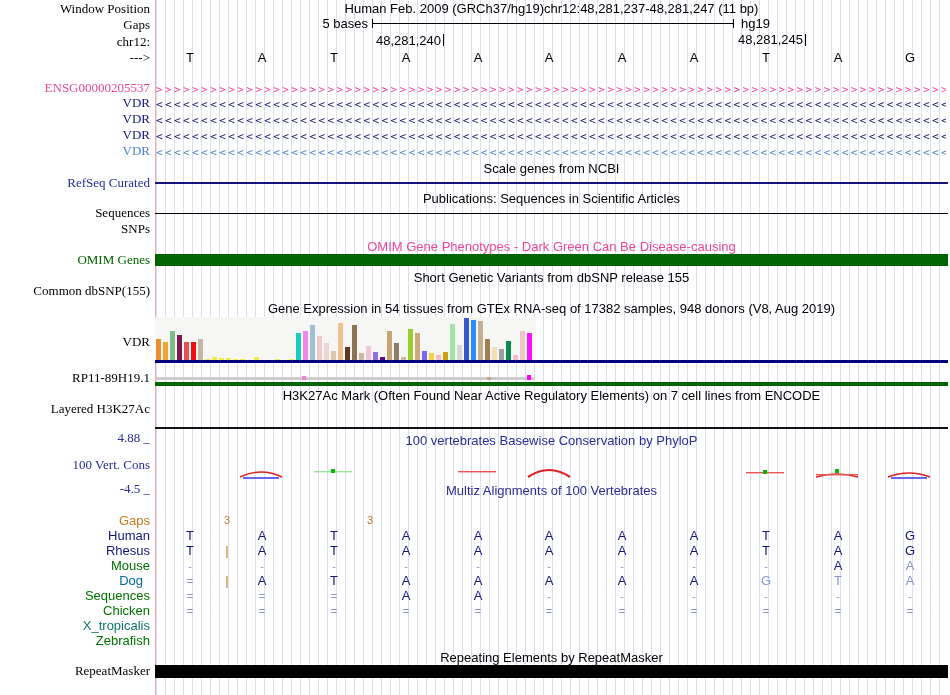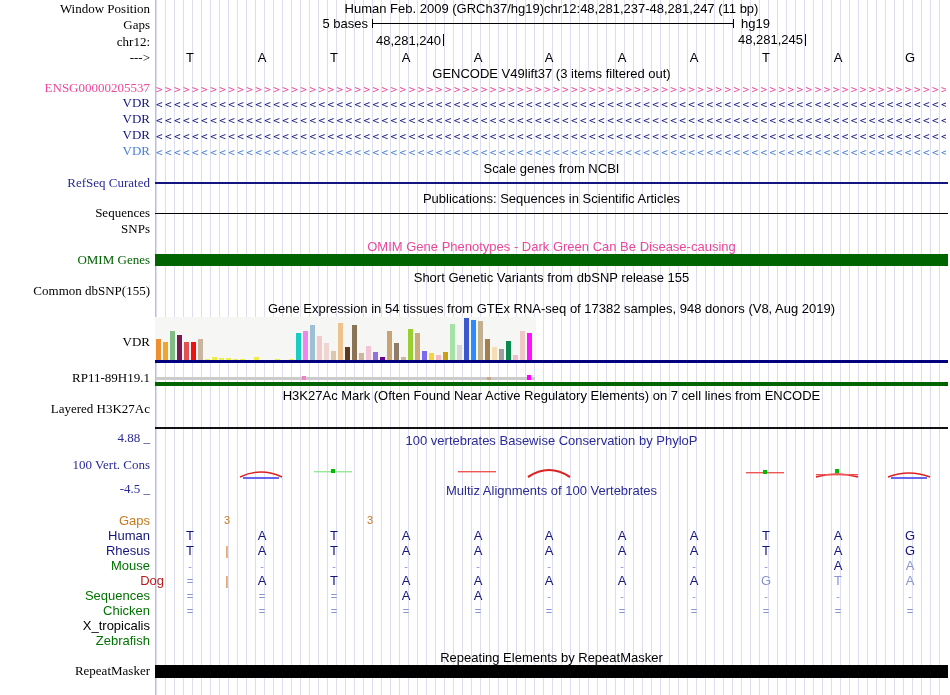--- a/index.html
+++ b/index.html
@@ -44,21 +44,20 @@
   <div class="abs" style="left:741px;top:17px">hg19</div>
 
   <div class="lbl" style="top:35px">chr12:</div>
   <div class="abs rt" style="left:311px;top:34px;width:130px">48,281,240</div>
   <div class="tick" style="left:443px;top:34px"></div>
   <div class="abs rt" style="left:673px;top:33px;width:130px">48,281,245</div>
   <div class="tick" style="left:805px;top:34px"></div>
 
   <div class="lbl" style="top:51px">---&gt;</div>
 
-  <div class="title" style="top:67px">GENCODE V49lift37 (3 items filtered out)</div>
   <div class="lbl green" style="top:81px">ENSG00000205537</div>
   <div class="arrows green" style="top:84px">&gt;&gt;&gt;&gt;&gt;&gt;&gt;&gt;&gt;&gt;&gt;&gt;&gt;&gt;&gt;&gt;&gt;&gt;&gt;&gt;&gt;&gt;&gt;&gt;&gt;&gt;&gt;&gt;&gt;&gt;&gt;&gt;&gt;&gt;&gt;&gt;&gt;&gt;&gt;&gt;&gt;&gt;&gt;&gt;&gt;&gt;&gt;&gt;&gt;&gt;&gt;&gt;&gt;&gt;&gt;&gt;&gt;&gt;&gt;&gt;&gt;&gt;&gt;&gt;&gt;&gt;&gt;&gt;&gt;&gt;&gt;&gt;&gt;&gt;&gt;&gt;&gt;&gt;&gt;&gt;&gt;&gt;&gt;&gt;&gt;&gt;&gt;&gt;&gt;&gt;&gt;&gt;&gt;&gt;&gt;&gt;&gt;&gt;&gt;&gt;</div>
 
   <div class="lbl navy" style="top:96px">VDR</div>
   <div class="arrows navy" style="top:99px">&lt;&lt;&lt;&lt;&lt;&lt;&lt;&lt;&lt;&lt;&lt;&lt;&lt;&lt;&lt;&lt;&lt;&lt;&lt;&lt;&lt;&lt;&lt;&lt;&lt;&lt;&lt;&lt;&lt;&lt;&lt;&lt;&lt;&lt;&lt;&lt;&lt;&lt;&lt;&lt;&lt;&lt;&lt;&lt;&lt;&lt;&lt;&lt;&lt;&lt;&lt;&lt;&lt;&lt;&lt;&lt;&lt;&lt;&lt;&lt;&lt;&lt;&lt;&lt;&lt;&lt;&lt;&lt;&lt;&lt;&lt;&lt;&lt;&lt;&lt;&lt;&lt;&lt;&lt;&lt;&lt;&lt;&lt;&lt;&lt;&lt;&lt;&lt;&lt;&lt;&lt;&lt;&lt;&lt;&lt;&lt;&lt;&lt;&lt;&lt;</div>
   <div class="lbl navy" style="top:112px">VDR</div>
   <div class="arrows navy" style="top:115px">&lt;&lt;&lt;&lt;&lt;&lt;&lt;&lt;&lt;&lt;&lt;&lt;&lt;&lt;&lt;&lt;&lt;&lt;&lt;&lt;&lt;&lt;&lt;&lt;&lt;&lt;&lt;&lt;&lt;&lt;&lt;&lt;&lt;&lt;&lt;&lt;&lt;&lt;&lt;&lt;&lt;&lt;&lt;&lt;&lt;&lt;&lt;&lt;&lt;&lt;&lt;&lt;&lt;&lt;&lt;&lt;&lt;&lt;&lt;&lt;&lt;&lt;&lt;&lt;&lt;&lt;&lt;&lt;&lt;&lt;&lt;&lt;&lt;&lt;&lt;&lt;&lt;&lt;&lt;&lt;&lt;&lt;&lt;&lt;&lt;&lt;&lt;&lt;&lt;&lt;&lt;&lt;&lt;&lt;&lt;&lt;&lt;&lt;&lt;&lt;</div>
   <div class="lbl navy" style="top:128px">VDR</div>
   <div class="arrows navy" style="top:131px">&lt;&lt;&lt;&lt;&lt;&lt;&lt;&lt;&lt;&lt;&lt;&lt;&lt;&lt;&lt;&lt;&lt;&lt;&lt;&lt;&lt;&lt;&lt;&lt;&lt;&lt;&lt;&lt;&lt;&lt;&lt;&lt;&lt;&lt;&lt;&lt;&lt;&lt;&lt;&lt;&lt;&lt;&lt;&lt;&lt;&lt;&lt;&lt;&lt;&lt;&lt;&lt;&lt;&lt;&lt;&lt;&lt;&lt;&lt;&lt;&lt;&lt;&lt;&lt;&lt;&lt;&lt;&lt;&lt;&lt;&lt;&lt;&lt;&lt;&lt;&lt;&lt;&lt;&lt;&lt;&lt;&lt;&lt;&lt;&lt;&lt;&lt;&lt;&lt;&lt;&lt;&lt;&lt;&lt;&lt;&lt;&lt;&lt;&lt;&lt;</div>
   <div class="lbl lblue" style="top:144px">VDR</div>
@@ -201,21 +200,21 @@
       <span class="cell" style="left: 262px; top: 560px; color: rgb(138, 148, 212); font-size: 11px;">-</span>
       <span class="cell" style="left: 334px; top: 560px; color: rgb(138, 148, 212); font-size: 11px;">-</span>
       <span class="cell" style="left: 406px; top: 560px; color: rgb(138, 148, 212); font-size: 11px;">-</span>
       <span class="cell" style="left: 478px; top: 560px; color: rgb(138, 148, 212); font-size: 11px;">-</span>
       <span class="cell" style="left: 549px; top: 560px; color: rgb(138, 148, 212); font-size: 11px;">-</span>
       <span class="cell" style="left: 622px; top: 560px; color: rgb(138, 148, 212); font-size: 11px;">-</span>
       <span class="cell" style="left: 694px; top: 560px; color: rgb(138, 148, 212); font-size: 11px;">-</span>
       <span class="cell" style="left: 766px; top: 560px; color: rgb(138, 148, 212); font-size: 11px;">-</span>
       <span class="cell" style="left: 838px; top: 559px; color: rgb(21, 21, 128);">A</span>
       <span class="cell" style="left: 910px; top: 559px; color: rgb(138, 148, 212);">A</span>
-      <span class="cell" style="left: 0px; top: 574px; width: 164px; text-align: right; transform: none; color: #b91c1c;">Dog</span>
+      <span class="cell" style="left: 0px; top: 574px; width: 143px; text-align: right; transform: none; color: #0369a1;">Dog</span>
       <span class="cell" style="left: 190px; top: 575px; color: rgb(138, 148, 212); font-size: 11px;">=</span>
       <span class="cell" style="left: 262px; top: 574px; color: rgb(21, 21, 128);">A</span>
       <span class="cell" style="left: 334px; top: 574px; color: rgb(21, 21, 128);">T</span>
       <span class="cell" style="left: 406px; top: 574px; color: rgb(21, 21, 128);">A</span>
       <span class="cell" style="left: 478px; top: 574px; color: rgb(21, 21, 128);">A</span>
       <span class="cell" style="left: 549px; top: 574px; color: rgb(21, 21, 128);">A</span>
       <span class="cell" style="left: 622px; top: 574px; color: rgb(21, 21, 128);">A</span>
       <span class="cell" style="left: 694px; top: 574px; color: rgb(21, 21, 128);">A</span>
       <span class="cell" style="left: 766px; top: 574px; color: rgb(138, 148, 212);">G</span>
       <span class="cell" style="left: 838px; top: 574px; color: rgb(138, 148, 212);">T</span>
@@ -237,21 +236,21 @@
       <span class="cell" style="left: 262px; top: 605px; color: rgb(138, 148, 212); font-size: 11px;">=</span>
       <span class="cell" style="left: 334px; top: 605px; color: rgb(138, 148, 212); font-size: 11px;">=</span>
       <span class="cell" style="left: 406px; top: 605px; color: rgb(138, 148, 212); font-size: 11px;">=</span>
       <span class="cell" style="left: 478px; top: 605px; color: rgb(138, 148, 212); font-size: 11px;">=</span>
       <span class="cell" style="left: 549px; top: 605px; color: rgb(138, 148, 212); font-size: 11px;">=</span>
       <span class="cell" style="left: 622px; top: 605px; color: rgb(138, 148, 212); font-size: 11px;">=</span>
       <span class="cell" style="left: 694px; top: 605px; color: rgb(138, 148, 212); font-size: 11px;">=</span>
       <span class="cell" style="left: 766px; top: 605px; color: rgb(138, 148, 212); font-size: 11px;">=</span>
       <span class="cell" style="left: 838px; top: 605px; color: rgb(138, 148, 212); font-size: 11px;">=</span>
       <span class="cell" style="left: 910px; top: 605px; color: rgb(138, 148, 212); font-size: 11px;">=</span>
-      <span class="cell" style="left: 0px; top: 619px; width: 150px; text-align: right; transform: none; color: #000000;">X_tropicalis</span>
+      <span class="cell" style="left: 0px; top: 619px; width: 150px; text-align: right; transform: none; color: #0f766e;">X_tropicalis</span>
       <span class="cell" style="left: 0px; top: 634px; width: 150px; text-align: right; transform: none; color: rgb(0, 114, 0);">Zebrafish</span>
       <span class="cell" style="left: 227px; top: 514px; color: rgb(200, 120, 32); font-size: 11px;">3</span>
       <span class="cell" style="left: 370px; top: 514px; color: rgb(200, 120, 32); font-size: 11px;">3</span>
       <span class="cell" style="left: 227px; top: 544px; color: rgb(200, 120, 32); font-size: 13px;">|</span>
       <span class="cell" style="left: 227px; top: 574px; color: rgb(200, 120, 32); font-size: 13px;">|</span>
       <div style="position: absolute; left: 302px; top: 376px; width: 4px; height: 4px; background: rgb(240, 128, 200);"></div>
       <div style="position: absolute; left: 487px; top: 377px; width: 4px; height: 3px; background: rgb(200, 168, 130);"></div>
       <div style="position: absolute; left: 527px; top: 375px; width: 4px; height: 5px; background: rgb(255, 0, 255);"></div>
       <div style="position: absolute; left: 238px; top: 465px; width: 46px; height: 15px;"><svg width="46" height="15" xmlns="http://www.w3.org/2000/svg">
           <path d="M2 12 Q 23 2 44 12" fill="none" stroke="#DD2222" stroke-width="1.5"></path>

